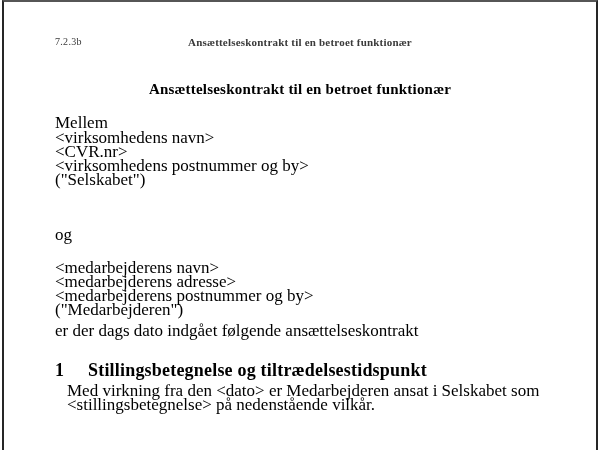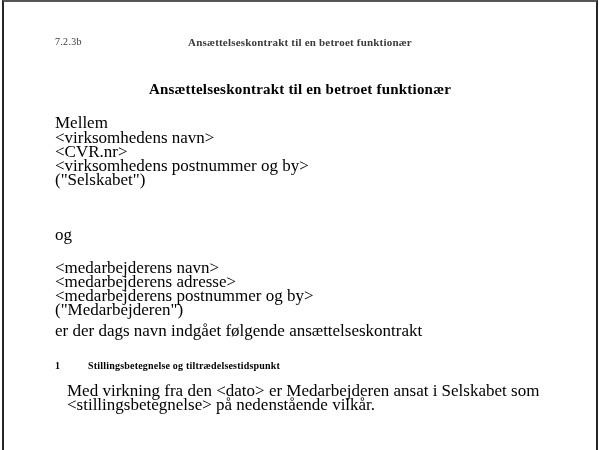--- a/index.html
+++ b/index.html
@@ -63,21 +63,21 @@
     line-height: 14px;
   }
   .mellem      { position: absolute; top: 114px; left: 51px; margin: 0; }
   .company     { position: absolute; top: 129px; left: 51px; }
   .og          { position: absolute; top: 226px; left: 51px; margin: 0; }
   .employee    { position: absolute; top: 259px; left: 51px; }
   .conclusion  { position: absolute; top: 322px; left: 51px; margin: 0; }
   .sec-heading {
     position: absolute;
     left: 51px;
-    font-size: 10px;
+    font-size: 18px;
     font-weight: bold;
     letter-spacing: 0.2px;
   }
   .sec1-heading { top: 358px; }
   .sec2-heading { top: 422px; }
   .sec-num {
     display: inline-block;
     width: 33px;
   }
   .sec-body {
@@ -111,21 +111,21 @@
 
   <p class="og bodytext">og</p>
 
   <div class="employee bodytext">
     <div>&lt;medarbejderens navn&gt;</div>
     <div>&lt;medarbejderens adresse&gt;</div>
     <div>&lt;medarbejderens postnummer og by&gt;</div>
     <div>("Medarbejderen")</div>
   </div>
 
-  <p class="conclusion bodytext">er der dags navn indgået følgende ansættelseskontrakt</p>
+  <p class="conclusion bodytext">er der dags dato indgået følgende ansættelseskontrakt</p>
 
   <div class="sec-heading sec1-heading">
     <span class="sec-num">1</span><span>Stillingsbetegnelse og tiltrædelsestidspunkt</span>
   </div>
 
   <p class="sec-body bodytext">Med virkning fra den &lt;dato&gt; er Medarbejderen ansat i Selskabet som &lt;stillingsbetegnelse&gt; på nedenstående vilkår.</p>
 
 
 </div>
 

